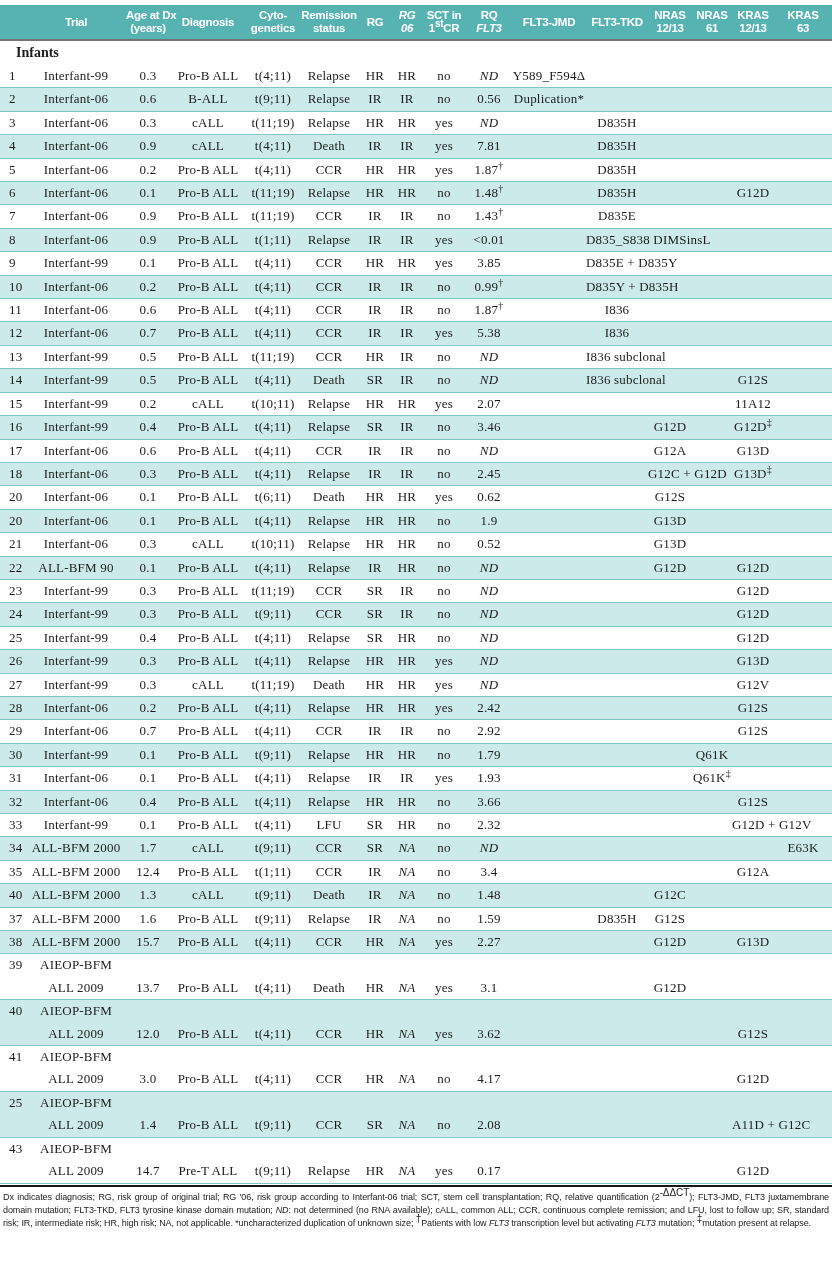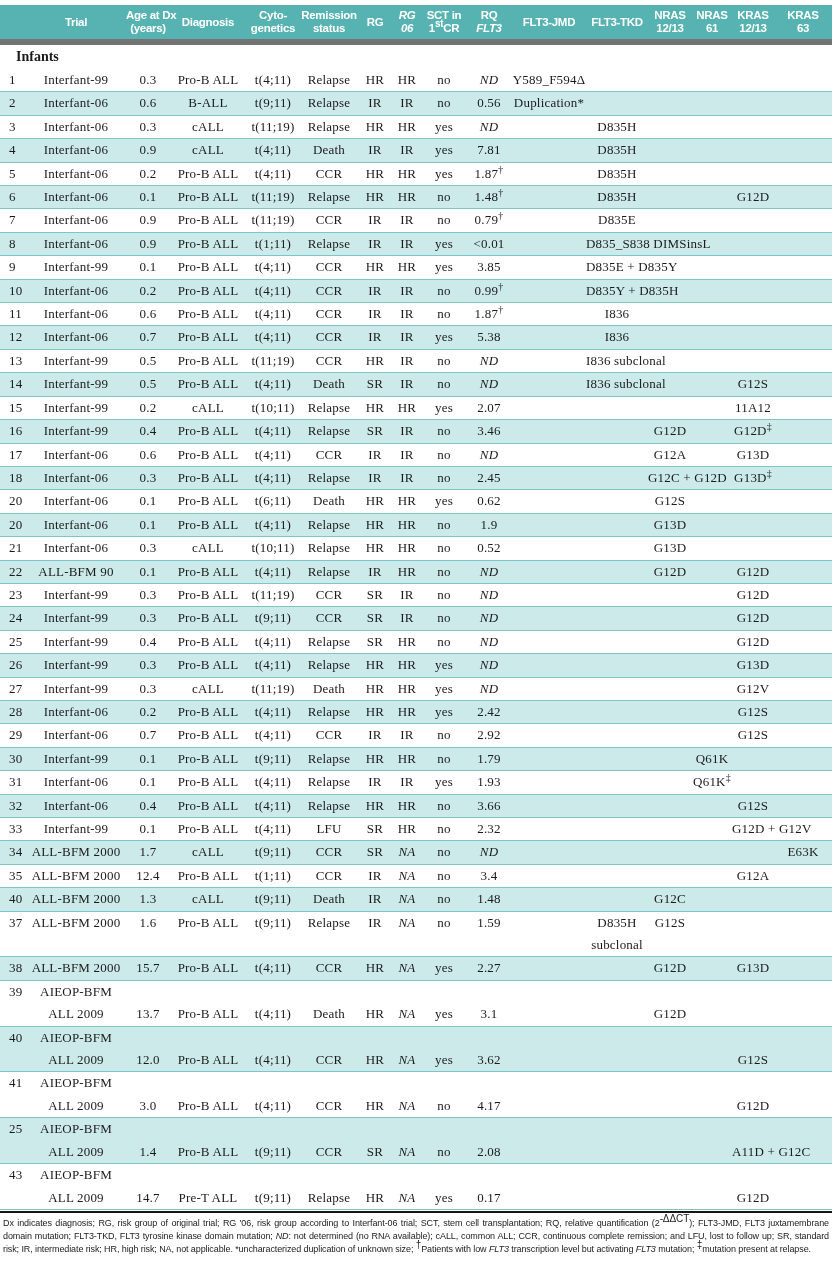--- a/index.html
+++ b/index.html
@@ -1,20 +1,20 @@
 <!DOCTYPE html>
 <html><head>
 <meta charset="utf-8">
 <style>
   html,body{margin:0;padding:0;background:#fff;}
   body{width:832px;font-family:"Liberation Serif",serif;color:#1b1b1b;}
   .wrap{width:832px;padding-top:5px;}
   :root{--cols:26px 100px 44px 76px 54px 58px 34px 30px 44px 46px 74px 62px 44px 40px 42px 58px;}
   .thead{background:#56b3b2;display:grid;grid-template-columns:var(--cols);align-items:center;
-         min-height:34px;border-bottom:6px solid #737373;}
+         min-height:34px;border-bottom:2px solid #737373;}
   .hcell{color:#fff;font-family:"Liberation Sans",sans-serif;font-weight:bold;font-size:11.5px;
          line-height:13px;text-align:center;letter-spacing:-0.3px;white-space:nowrap;}
   .hcell .it{font-style:italic;}
   .section{font-weight:bold;font-size:14px;line-height:24px;padding-left:16px;}
   .row{border-bottom:1px solid #7cc6c5;}
   .row.shaded{background:#cdeaea;}
   .line{display:grid;grid-template-columns:var(--cols);}
   .c{font-size:13px;line-height:22.4px;text-align:center;white-space:nowrap;letter-spacing:0.2px;}
   .c.num{text-align:left;padding-left:9px;}
   .c .it{font-style:italic;}
@@ -214,21 +214,21 @@
         <div class="line">
           <div class="c num">7</div>
           <div class="c">Interfant-06</div>
           <div class="c"><span>0.9</span></div>
           <div class="c"><span>Pro-B ALL</span></div>
           <div class="c"><span>t(11;19)</span></div>
           <div class="c"><span>CCR</span></div>
           <div class="c"><span>IR</span></div>
           <div class="c"><span>IR</span></div>
           <div class="c"><span>no</span></div>
-          <div class="c"><span>0.79</span><sup>†</sup></div>
+          <div class="c"><span>1.43</span><sup>†</sup></div>
           <div class="c"></div>
           <div class="c"><span>D835E</span></div>
           <div class="c"></div>
           <div class="c"></div>
           <div class="c"></div>
           <div class="c"></div>
         </div>
       </div>
       <div class="row shaded">
         <div class="line">
@@ -822,38 +822,20 @@
           <div class="c"><span class="it">NA</span></div>
           <div class="c"><span>no</span></div>
           <div class="c"><span>1.59</span></div>
           <div class="c"></div>
           <div class="c"><span>D835H</span></div>
           <div class="c"><span>G12S</span></div>
           <div class="c"></div>
           <div class="c"></div>
           <div class="c"></div>
         </div>
-        <div class="line">
-          <div class="c num"></div>
-          <div class="c"></div>
-          <div class="c"></div>
-          <div class="c"></div>
-          <div class="c"></div>
-          <div class="c"></div>
-          <div class="c"></div>
-          <div class="c"></div>
-          <div class="c"></div>
-          <div class="c"></div>
-          <div class="c"></div>
-          <div class="c">subclonal</div>
-          <div class="c"></div>
-          <div class="c"></div>
-          <div class="c"></div>
-          <div class="c"></div>
-        </div>
       </div>
       <div class="row shaded">
         <div class="line">
           <div class="c num">38</div>
           <div class="c">ALL-BFM 2000</div>
           <div class="c"><span>15.7</span></div>
           <div class="c"><span>Pro-B ALL</span></div>
           <div class="c"><span>t(4;11)</span></div>
           <div class="c"><span>CCR</span></div>
           <div class="c"><span>HR</span></div>

